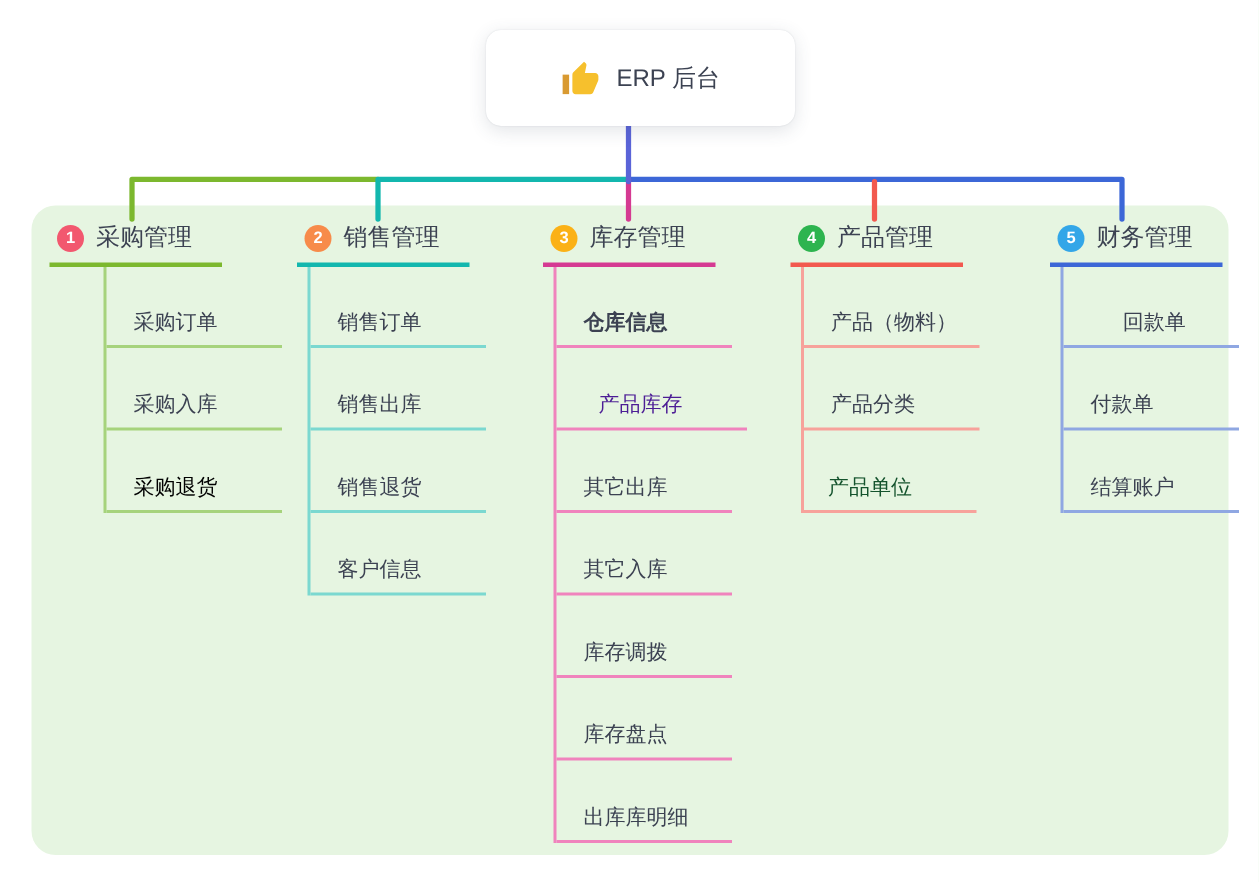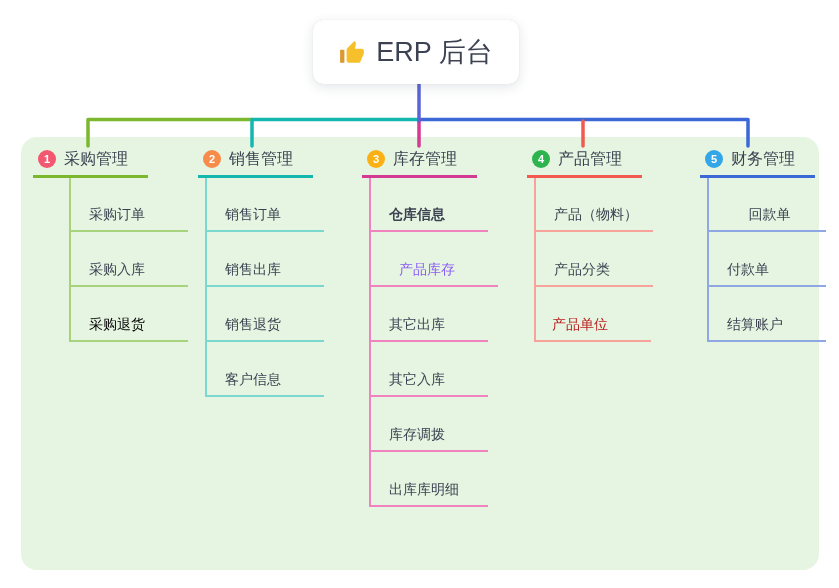--- a/index.html
+++ b/index.html
@@ -10,25 +10,25 @@
   }
   .panel {
     position:absolute; left:21px; top:137px; width:798px; height:433px;
     border-radius:16px;
   }
   svg.connectors {
     position:absolute; left:0; top:0; width:839px; height:588px;
     pointer-events:none;
   }
   .root-node {
-    position:absolute; left:313px; top:20px; width:206px; height:64px;
+    position:absolute; left:324px; top:20px; width:206px; height:64px;
     background:#ffffff; border-radius:10px;
     box-shadow:0 3px 12px rgba(60,70,90,0.14), 0 0 1px rgba(60,70,90,0.18);
     display:flex; align-items:center; justify-content:center; gap:11px;
-    font-size:27px; font-weight:500; color:#3f4454; cursor:default;
+    font-size:16px; font-weight:500; color:#3f4454; cursor:default;
   }
   .root-node .thumb { width:26px; height:26px; flex:0 0 26px; margin-top:2px; }
   .branch { position:absolute; top:149px; width:115px; }
   .branch-header {
     display:flex; align-items:center; gap:8px;
     padding:0 0 6px 5px; border-bottom:3px solid;
     font-size:16px; font-weight:500; line-height:20px;
     white-space:nowrap; cursor:default;
   }
   .badge {
@@ -93,37 +93,38 @@
       </div>
   </div>
 
   <div class="branch" style="left: 362px;">
     <div class="branch-header" style="border-bottom-color: rgb(213, 58, 146); color: rgb(60, 66, 82);">
       <span class="badge" style="background: rgb(251, 177, 22);">3</span>
       <span class="branch-label">库存管理</span>
     </div>
     <div class="children" style="border-left-color: rgb(240, 131, 189);">
         <div class="child" style="border-bottom-color: rgb(240, 131, 189); color: rgb(60, 66, 82); font-weight: bold;"><span>仓库信息</span></div>
-        <div class="child" style="border-bottom-color: rgb(240, 131, 189); color: #8b5cf6; padding-left: 28px;"><span>产品库存</span></div>
+        <div class="child" style="border-bottom-color: rgb(240, 131, 189); color: #4c1d95; padding-left: 28px;"><span>产品库存</span></div>
         <div class="child" style="border-bottom-color: rgb(240, 131, 189); color: rgb(60, 66, 82);"><span>其它出库</span></div>
         <div class="child" style="border-bottom-color: rgb(240, 131, 189); color: rgb(60, 66, 82);"><span>其它入库</span></div>
         <div class="child" style="border-bottom-color: rgb(240, 131, 189); color: rgb(60, 66, 82);"><span>库存调拨</span></div>
+        <div class="child" style="border-bottom-color: rgb(240, 131, 189); color: rgb(60, 66, 82);"><span>库存盘点</span></div>
         <div class="child" style="border-bottom-color: rgb(240, 131, 189); color: rgb(60, 66, 82);"><span>出库库明细</span></div>
       </div>
   </div>
 
   <div class="branch" style="left: 527px;">
     <div class="branch-header" style="border-bottom-color: rgb(242, 89, 79); color: rgb(60, 66, 82);">
       <span class="badge" style="background: rgb(45, 180, 79);">4</span>
       <span class="branch-label">产品管理</span>
     </div>
     <div class="children" style="border-left-color: rgb(247, 162, 155);">
         <div class="child" style="border-bottom-color: rgb(247, 162, 155); color: rgb(60, 66, 82);"><span>产品（物料）</span></div>
         <div class="child" style="border-bottom-color: rgb(247, 162, 155); color: rgb(60, 66, 82);"><span>产品分类</span></div>
-        <div class="child" style="border-bottom-color: rgb(247, 162, 155); color: #b91c1c; padding-left: 16px;"><span>产品单位</span></div>
+        <div class="child" style="border-bottom-color: rgb(247, 162, 155); color: #14532d; padding-left: 16px;"><span>产品单位</span></div>
       </div>
   </div>
 
   <div class="branch" style="left: 700px;">
     <div class="branch-header" style="border-bottom-color: rgb(60, 103, 215); color: rgb(60, 66, 82);">
       <span class="badge" style="background: rgb(51, 166, 232);">5</span>
       <span class="branch-label">财务管理</span>
     </div>
     <div class="children" style="border-left-color: rgb(143, 167, 226);">
         <div class="child" style="border-bottom-color: rgb(143, 167, 226); color: rgb(60, 66, 82); text-align: center;"><span>回款单</span></div>

